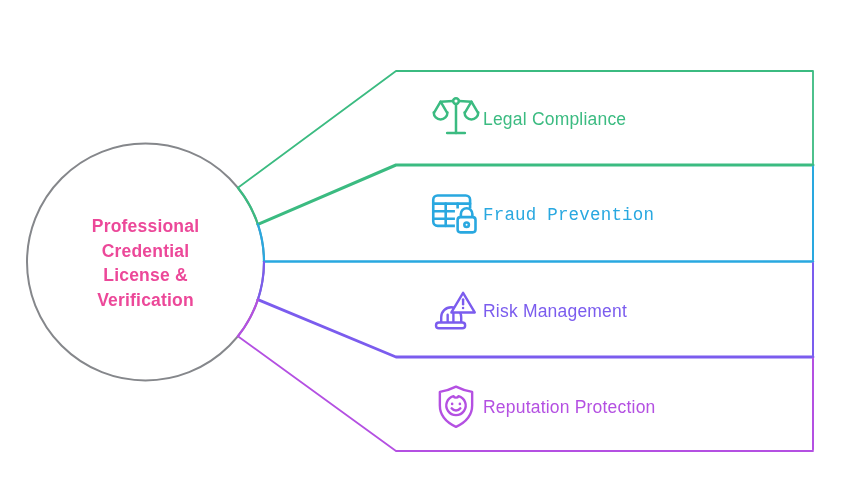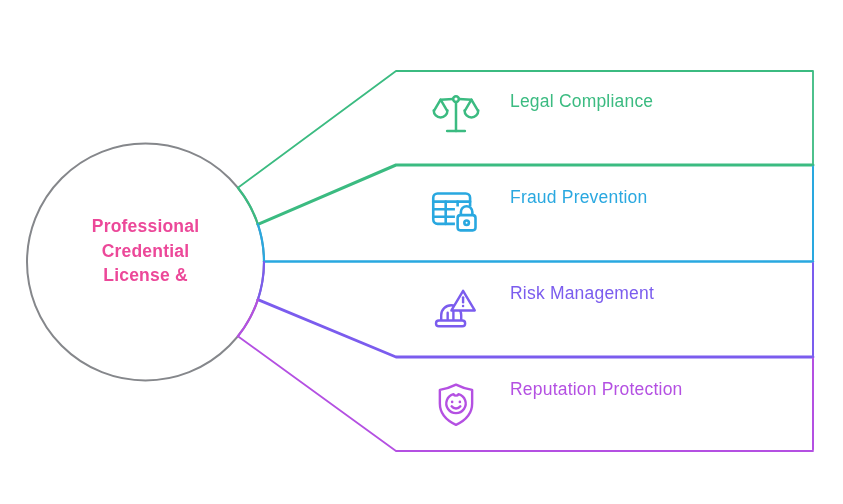--- a/index.html
+++ b/index.html
@@ -31,21 +31,22 @@
     font-size: 17.5px;
     font-weight: 700;
     line-height: 24.5px;
     letter-spacing: 0.2px;
   }
   .branch-row {
     position: absolute;
     left: 430px;
     height: 56px;
     display: flex;
-    gap: 28px;
+    align-items: center;
+    gap: 1px;
   }
   .branch-row .icon-box {
     width: 52px;
     height: 52px;
     display: flex;
     align-items: center;
     justify-content: center;
     flex: 0 0 auto;
   }
   .branch-row .icon-box svg {
@@ -57,21 +58,21 @@
   .branch-row .icon-box svg .dot { fill: currentColor; stroke: none; }
   .branch-row .icon-box svg .whitefill { fill: #ffffff; }
   .branch-row .icon-box svg .whiteonly { fill: #ffffff; stroke: none; }
   .branch-label {
     font-size: 17.5px;
     font-weight: 500;
     letter-spacing: 0.2px;
     white-space: nowrap;
   }
   .row-1 { top: 91px; }
-  .row-2 { top: 187px; }
+  .row-2 { top: 187px; font-family: Liberation Mono, monospace; }
   .row-3 { top: 283px; }
   .row-4 { top: 379px; }
 </style>
 </head>
 <body>
 
 <div class="canvas">
 
   <svg class="connectors" viewBox="0 0 843 504" aria-hidden="true">
 
@@ -99,20 +100,21 @@
       <path d="M257.9 299.6 A118.5 118.5 0 0 1 237.9 336.2" stroke-width="2.2"></path>
       <path d="M813 358.5 L813 449.5" stroke-width="2"></path>
       <path d="M237.9 336.2 L396 451 L813 451" stroke-width="1.8"></path>
     </g>
   </svg>
 
   <div class="center-label" style="color: #ec4899;">
     <div>Professional</div>
     <div>Credential</div>
     <div>License &amp;</div>
+    <div>Verification</div>
   </div>
 
   <div class="branch-row row-1" style="color: rgb(59, 187, 129);">
     <span class="icon-box">
       <svg width="50" height="50" viewBox="0 0 48 48" stroke-width="2.4">
         <circle cx="24" cy="6.8" r="2.8" class="whitefill"></circle>
         <path d="M24 9.6 L24 37.5"></path>
         <path d="M15.5 37.5 L32.5 37.5"></path>
         <path d="M21.2 6.8 L9.2 7.4 M26.8 6.8 L38.8 7.4"></path>
         <path d="M9.2 7.4 L3 17.8 M9.2 7.4 L15.4 17.8"></path>

